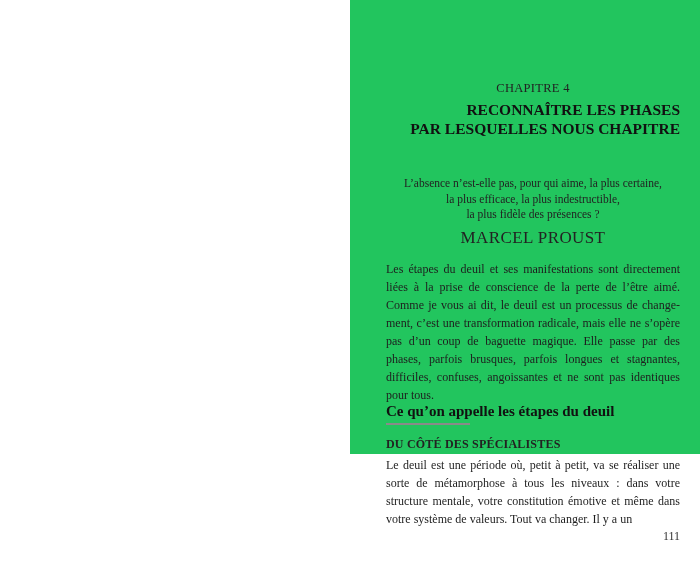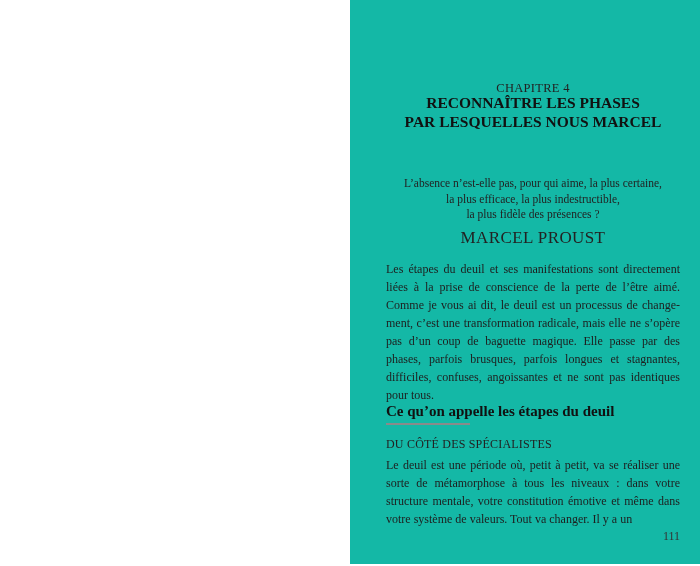--- a/index.html
+++ b/index.html
@@ -21,44 +21,44 @@
       top: 0;
       width: 350px;
       height: 566px;
       background: #ffffff;
     }
     .right-page {
       position: absolute;
       left: 350px;
       top: 0;
       width: 350px;
-      height: 564px;
-      background: #14b8a6;
+      height: 454px;
+      background: #22c55e;
     }
     .content {
       position: absolute;
       left: 36px;
       width: 294px;
     }
     .chapter-label {
       position: absolute;
       left: 0;
       width: 294px;
       top: 81px;
       text-align: center;
       font-size: 12.5px;
       letter-spacing: 0.3px;
       color: #222;
     }
     .chapter-title {
       position: absolute;
       left: 0;
       width: 294px;
-      top: 93px;
-      text-align: center;
+      top: 100px;
+      text-align: right;
       font-weight: bold;
       font-size: 15.5px;
       line-height: 19px;
       color: #111;
     }
     .epigraph {
       position: absolute;
       left: 0;
       width: 294px;
       top: 176px;
@@ -106,20 +106,21 @@
       height: 1.5px;
       background: #8a8a8a;
     }
     .subheading {
       position: absolute;
       left: 0;
       top: 437px;
       font-size: 12px;
       letter-spacing: 0.2px;
       color: #222;
+      font-weight: bold;
     }
     .page-number {
       position: absolute;
       right: 0;
       top: 529px;
       font-size: 12px;
       color: #333;
     }
     .line { display: block; }
   </style>
@@ -127,21 +128,21 @@
 <body>
 
 <div class="left-page"></div>
 
 <div class="right-page">
   <div class="content" style="top:0;height:566px;">
     <div class="chapter-label">CHAPITRE 4</div>
 
     <div class="chapter-title">
       <span class="line">RECONNAÎTRE LES PHASES</span>
-      <span class="line">PAR LESQUELLES NOUS MARCEL</span>
+      <span class="line">PAR LESQUELLES NOUS CHAPITRE</span>
     </div>
 
     <div class="epigraph">
       <span class="line">L’absence n’est-elle pas, pour qui aime, la plus certaine,</span>
       <span class="line">la plus efficace, la plus indestructible,</span>
       <span class="line">la plus fidèle des présences ?</span>
     </div>
     <div class="epigraph-author">MARCEL PROUST</div>
 
     <div class="paragraph p1">Les étapes du deuil et ses manifestations sont directement liées à la prise de conscience de la perte de l’être aimé. Comme je vous ai dit, le deuil est un processus de change­ment, c’est une transformation radicale, mais elle ne s’opère pas d’un coup de baguette magique. Elle passe par des phases, parfois brusques, parfois longues et stagnantes, difficiles, confuses, angoissantes et ne sont pas identiques pour tous.</div>

